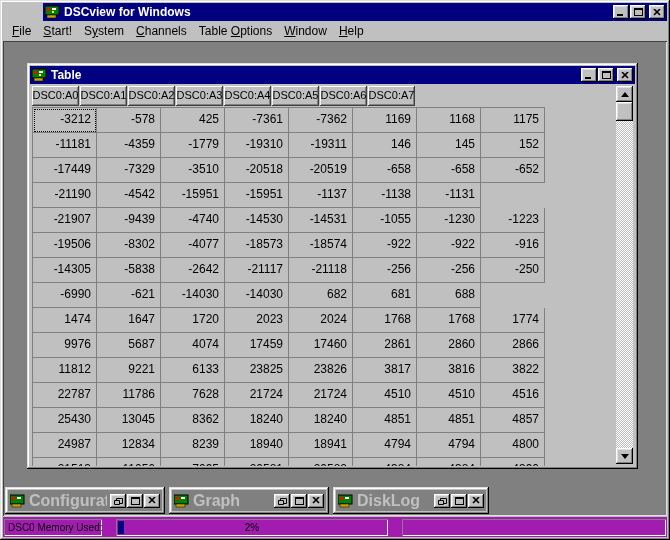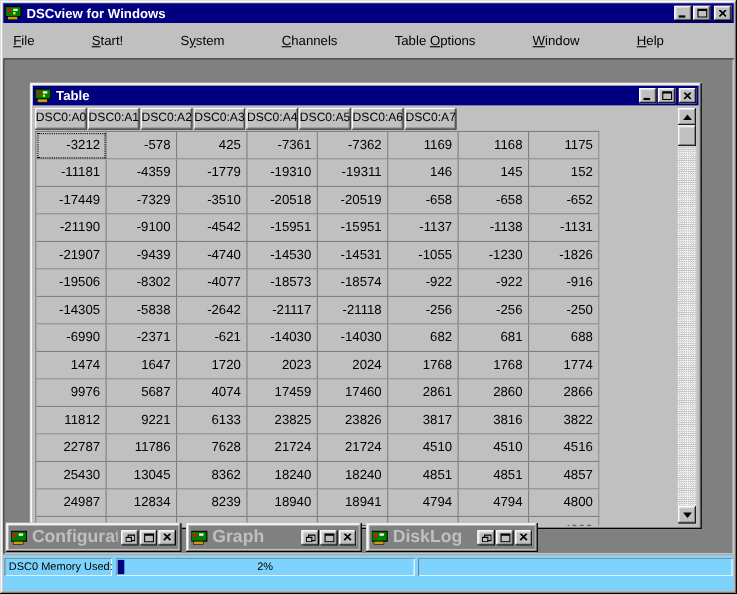--- a/index.html
+++ b/index.html
@@ -27,43 +27,42 @@
   
   .main-window {
     width: 670px; height: 540px;
     padding: 3px;
     display: flex; flex-direction: column;
   }
   .titlebar {
     height: 18px; flex: none;
     background: #000080;
     display: flex; align-items: center;
-    padding: 0 2px; gap: 3px;
+    padding: 0 2px; gap: 3px; margin-left: 40px;
   }
   .titlebar .title {
     color: #fff; font-weight: bold; font-size: 12px;
     flex: 1; white-space: nowrap; overflow: hidden;
   }
   .caption-btns { display: flex; align-items: center; }
   .btn95 {
     width: 16px; height: 14px; flex: none;
     position: relative;
     display: flex; align-items: center; justify-content: center;
   }
   .btn95 + .btn95 { margin-left: 1px; }
   .btn95.gap { margin-left: 3px; }
   .g-min { position: absolute; left: 4px; bottom: 3px; width: 6px; height: 2px; background: #000; }
   .g-max { width: 9px; height: 8px; border: 1px solid #000; border-top-width: 2px; }
   
   .menubar {
-    height: 32px; flex: none;
+    height: 20px; flex: none;
     display: flex; align-items: center;
     padding-left: 3px;
     background: #c0c0c0;
-    gap: 40px;
   }
   .menu-item { padding: 2px 6px; white-space: nowrap; }
   .menu-item .key { text-decoration: underline; }
   
   .mdi {
     flex: 1;
     background: #808080;
     position: relative;
     overflow: hidden;
     box-shadow: inset 1px 1px 0 #404040, inset -1px -1px 0 #dfdfdf;
@@ -130,25 +129,25 @@
     background: #808080;
     display: flex; align-items: center; gap: 3px;
     padding: 0 2px;
   }
   .mini-caption .title {
     color: #c0c0c0; font-weight: bold; font-size: 16px;
     flex: 1; white-space: nowrap; overflow: hidden;
   }
   
   .statusbar {
-    height: 32px; flex: none;
+    height: 20px; flex: none;
     margin-top: 1px;
-    display: flex; gap: 3px;
+    display: flex; gap: 14px;
     padding: 2px 1px 1px 1px;
-    background: #7dd3fc;
+    background: #a21caf;
     font-size: 10px;
   }
   .status-panel {
     height: 17px;
     display: flex; align-items: center;
     padding: 0 4px;
     position: relative;
   }
   .sp-label { width: 98px; flex: none; white-space: nowrap; overflow: hidden; }
   .sp-progress { width: 272px; flex: none; justify-content: center; }
@@ -264,37 +263,36 @@
                 <div class="tcell">-7329</div>
                 <div class="tcell">-3510</div>
                 <div class="tcell">-20518</div>
                 <div class="tcell">-20519</div>
                 <div class="tcell">-658</div>
                 <div class="tcell">-658</div>
                 <div class="tcell">-652</div>
               </div>
               <div class="trow">
                 <div class="tcell">-21190</div>
-                <div class="tcell">-9100</div>
                 <div class="tcell">-4542</div>
                 <div class="tcell">-15951</div>
                 <div class="tcell">-15951</div>
                 <div class="tcell">-1137</div>
                 <div class="tcell">-1138</div>
                 <div class="tcell">-1131</div>
               </div>
               <div class="trow">
                 <div class="tcell">-21907</div>
                 <div class="tcell">-9439</div>
                 <div class="tcell">-4740</div>
                 <div class="tcell">-14530</div>
                 <div class="tcell">-14531</div>
                 <div class="tcell">-1055</div>
                 <div class="tcell">-1230</div>
-                <div class="tcell">-1826</div>
+                <div class="tcell">-1223</div>
               </div>
               <div class="trow">
                 <div class="tcell">-19506</div>
                 <div class="tcell">-8302</div>
                 <div class="tcell">-4077</div>
                 <div class="tcell">-18573</div>
                 <div class="tcell">-18574</div>
                 <div class="tcell">-922</div>
                 <div class="tcell">-922</div>
                 <div class="tcell">-916</div>
@@ -304,21 +302,20 @@
                 <div class="tcell">-5838</div>
                 <div class="tcell">-2642</div>
                 <div class="tcell">-21117</div>
                 <div class="tcell">-21118</div>
                 <div class="tcell">-256</div>
                 <div class="tcell">-256</div>
                 <div class="tcell">-250</div>
               </div>
               <div class="trow">
                 <div class="tcell">-6990</div>
-                <div class="tcell">-2371</div>
                 <div class="tcell">-621</div>
                 <div class="tcell">-14030</div>
                 <div class="tcell">-14030</div>
                 <div class="tcell">682</div>
                 <div class="tcell">681</div>
                 <div class="tcell">688</div>
               </div>
               <div class="trow">
                 <div class="tcell">1474</div>
                 <div class="tcell">1647</div>

